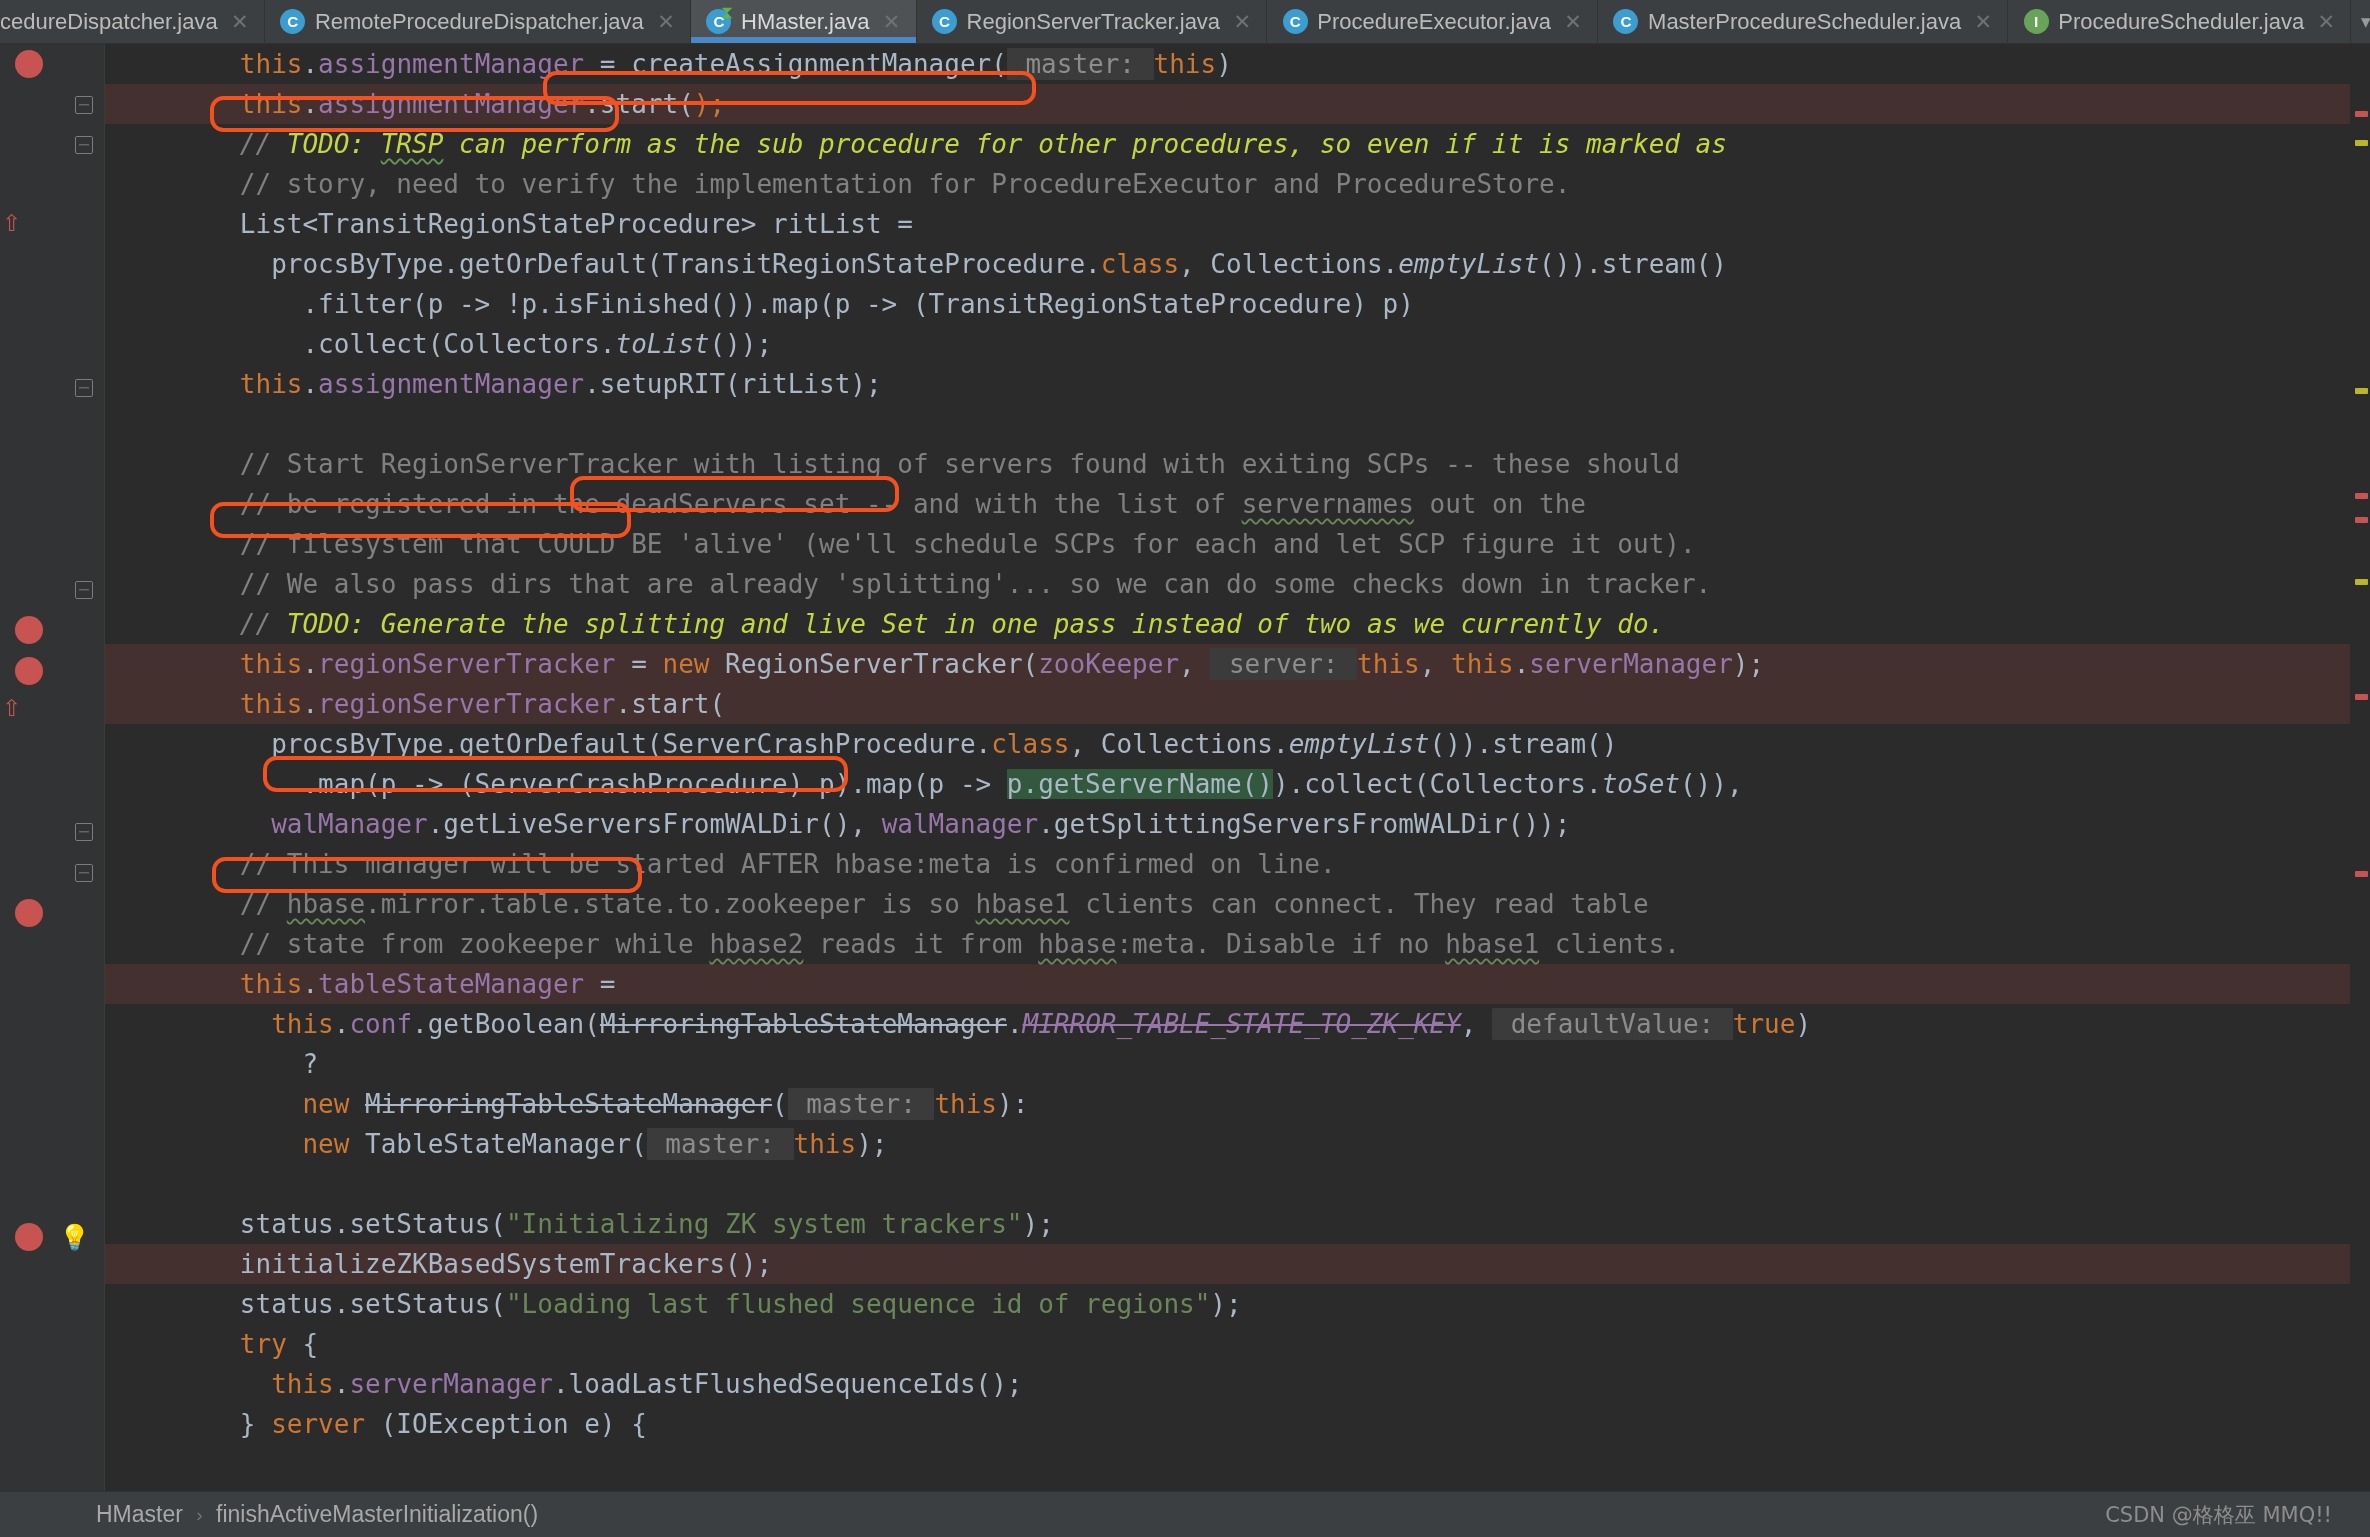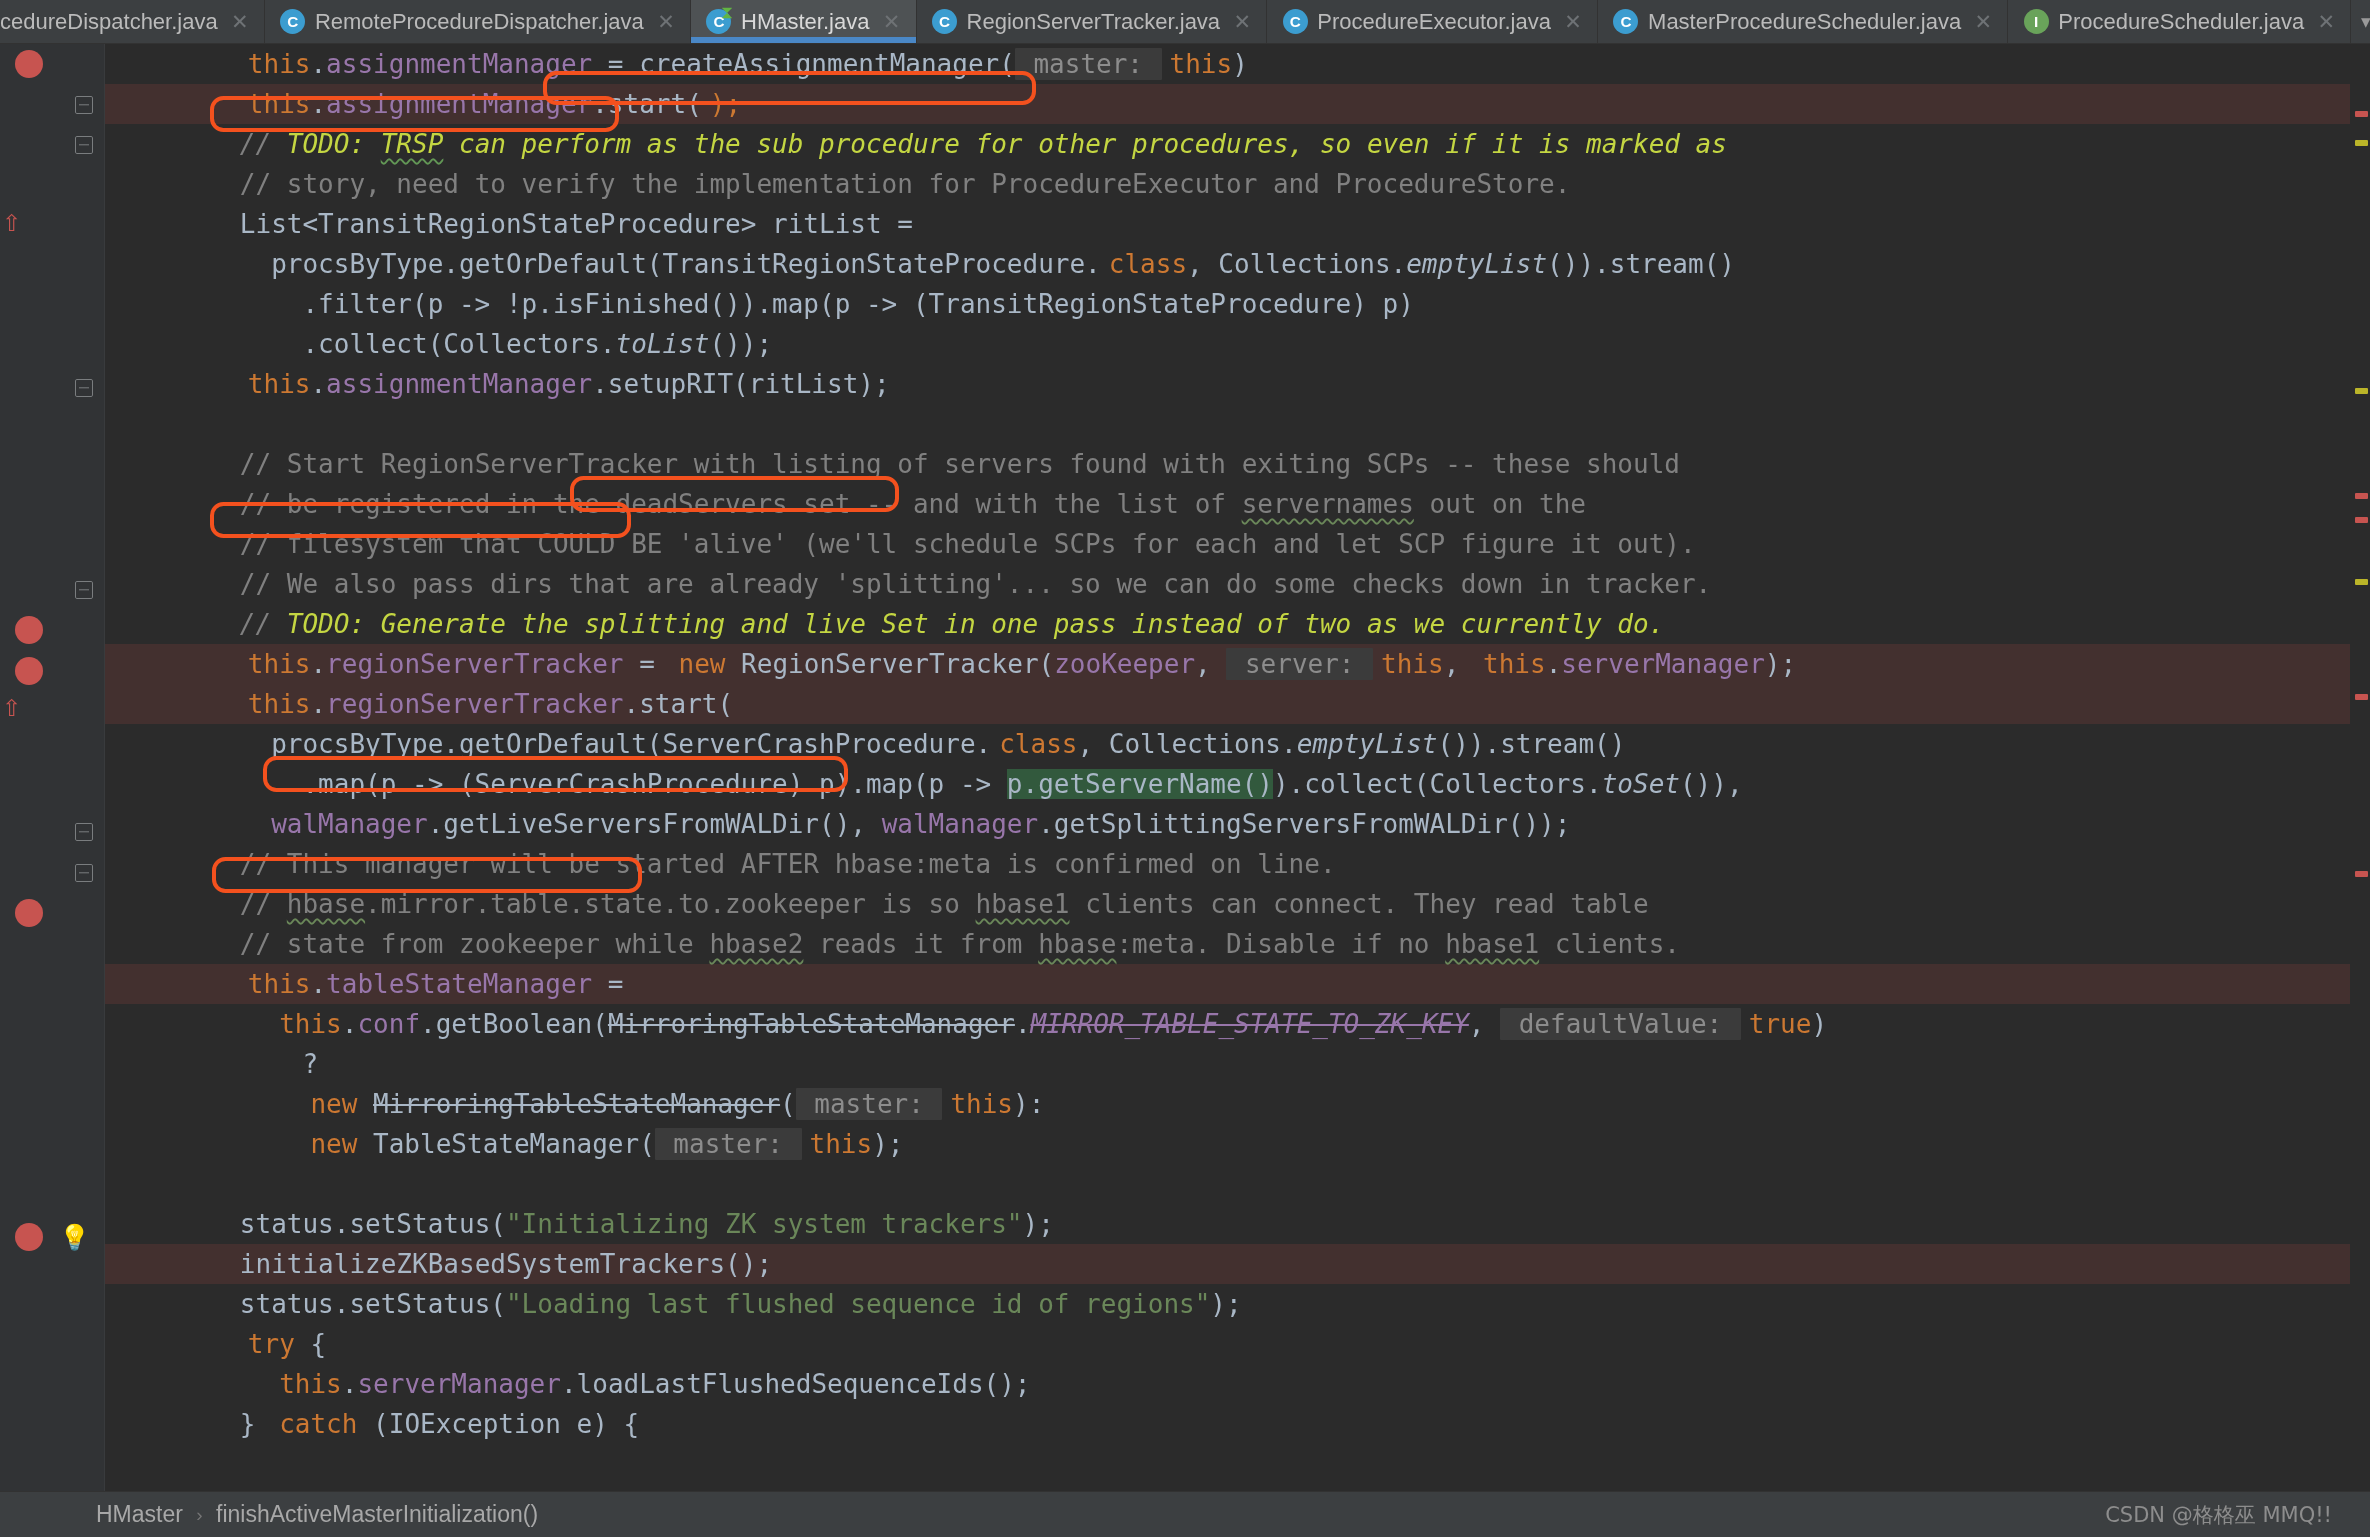--- a/index.html
+++ b/index.html
@@ -167,21 +167,21 @@
     white-space: pre;
     font-family: "DejaVu Sans Mono", "Liberation Mono", monospace;
     font-size: 26px;
     color: #a9b7c6;
     padding-left: 9.6px;
     letter-spacing: 0px;
   }
   .line.hl { background: #43302f; }
 
   
-  .kw      { color: #cc7832; margin-left: 8px; }
+  .kw      { color: #cc7832; }
   .fld     { color: #9876aa; }
   .txt     { color: #a9b7c6; }
   .cmt     { color: #808080; }
   .todo    { color: #c4d642; font-style: italic; }
   .todo-s  { color: #808080; font-style: italic; }
   .str     { color: #6a8759; }
   .stat    { color: #a9b7c6; font-style: italic; }
   .statf   { color: #9876aa; font-style: italic; }
   .strike  { text-decoration: line-through; }
   .hint {
@@ -344,21 +344,21 @@
           <div class="line"><span class="txt">          </span><span class="kw">this</span><span class="txt">.</span><span class="fld">conf</span><span class="txt">.getBoolean(</span><span class="txt strike">MirroringTableStateManager</span><span class="txt">.</span><span class="statf strike">MIRROR_TABLE_STATE_TO_ZK_KEY</span><span class="txt">, </span><span class="hint"> defaultValue: </span><span class="kw">true</span><span class="txt">)</span></div>
           <div class="line"><span class="txt">            </span><span class="txt">?</span></div>
           <div class="line"><span class="txt">            </span><span class="kw">new</span><span class="txt"> </span><span class="txt strike">MirroringTableStateManager</span><span class="txt">(</span><span class="hint"> master: </span><span class="kw">this</span><span class="txt">)</span><span class="txt">:</span></div>
           <div class="line"><span class="txt">            </span><span class="kw">new</span><span class="txt"> TableStateManager(</span><span class="hint"> master: </span><span class="kw">this</span><span class="txt">);</span></div>
           <div class="line"><span class="txt"></span></div>
           <div class="line"><span class="txt">        </span><span class="txt">status.setStatus(</span><span class="str">"Initializing ZK system trackers"</span><span class="txt">);</span></div>
           <div class="line hl"><span class="txt">        </span><span class="txt">initializeZKBasedSystemTrackers(</span><span class="txt">);</span></div>
           <div class="line"><span class="txt">        </span><span class="txt">status.setStatus(</span><span class="str">"Loading last flushed sequence id of regions"</span><span class="txt">);</span></div>
           <div class="line"><span class="txt">        </span><span class="kw">try</span><span class="txt"> {</span></div>
           <div class="line"><span class="txt">          </span><span class="kw">this</span><span class="txt">.</span><span class="fld">serverManager</span><span class="txt">.loadLastFlushedSequenceIds();</span></div>
-          <div class="line"><span class="txt">        </span><span class="txt">} </span><span class="kw">catch</span><span class="txt"> (IOException e) {</span></div>
+          <div class="line"><span class="txt">        </span><span class="txt">} </span><span class="kw">server</span><span class="txt"> (IOException e) {</span></div>
         </div>
       <div id="annot-layer">
           <div class="annot" style="left: 438px; top: 27px; width: 493px; height: 34px;"></div>
           <div class="annot" style="left: 105px; top: 52px; width: 409px; height: 36px;"></div>
           <div class="annot" style="left: 465px; top: 432px; width: 329px; height: 36px;"></div>
           <div class="annot" style="left: 105px; top: 458px; width: 421px; height: 36px;"></div>
           <div class="annot" style="left: 158px; top: 712px; width: 585px; height: 36px;"></div>
           <div class="annot" style="left: 107px; top: 813px; width: 430px; height: 36px;"></div>
         </div>
       <div class="marker-strip" id="markers">

